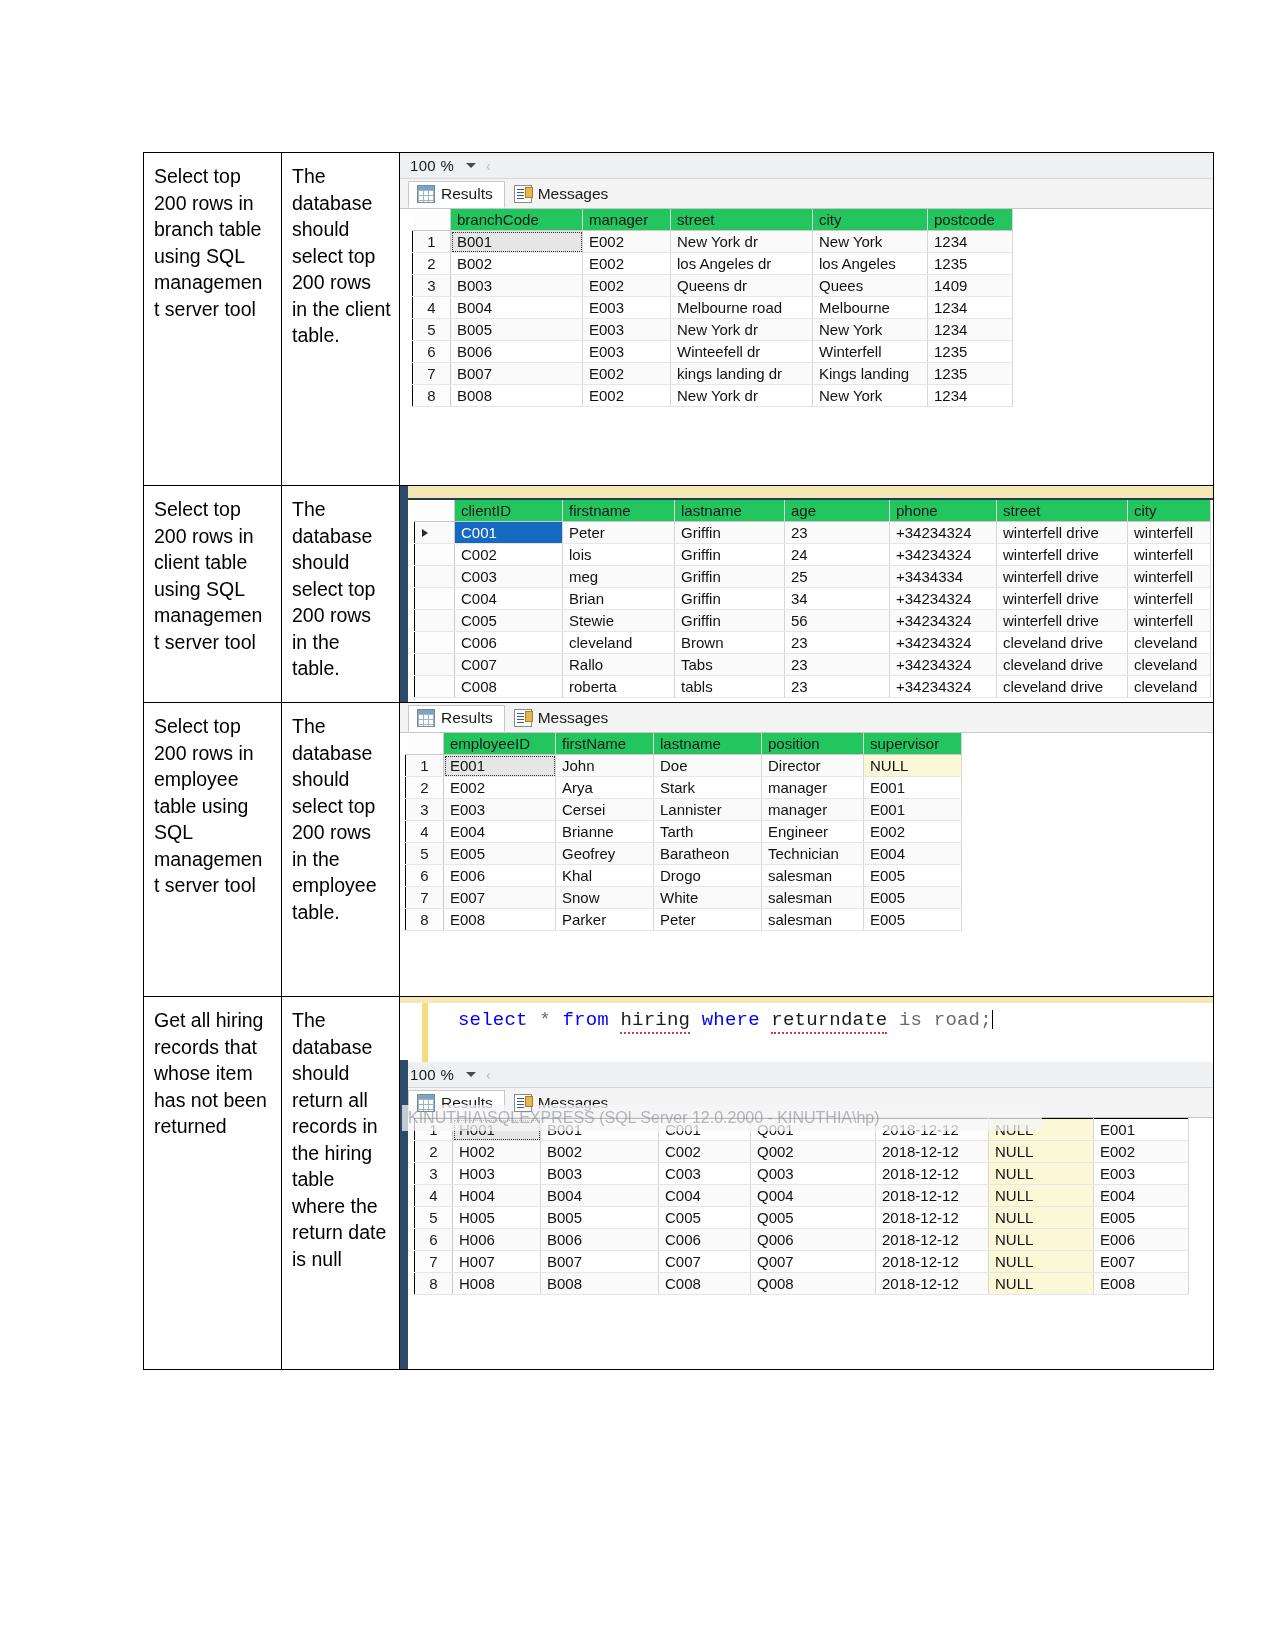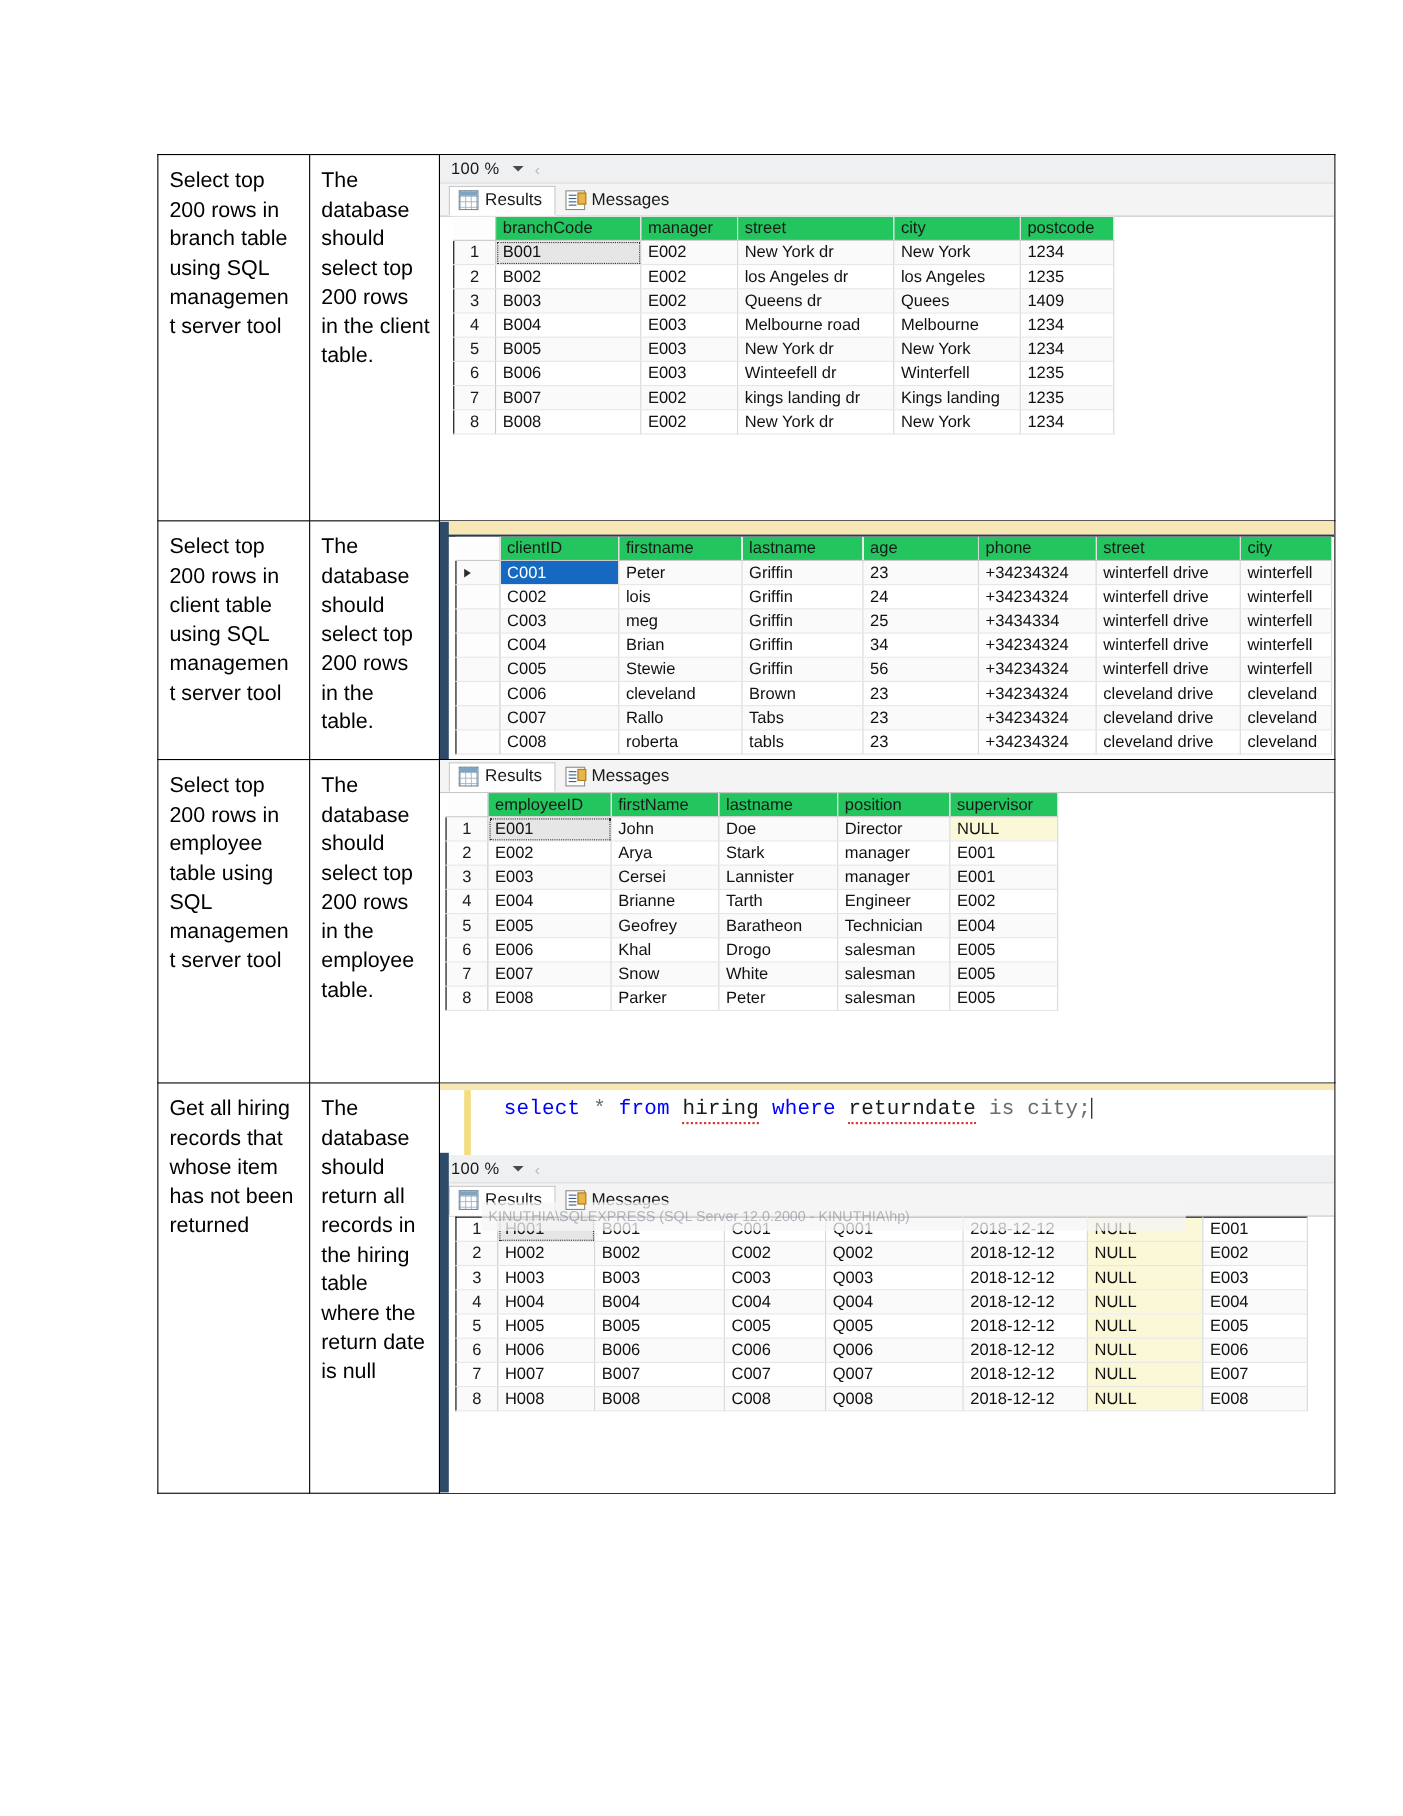--- a/index.html
+++ b/index.html
@@ -5,21 +5,21 @@
   html,body{margin:0;padding:0;}
   body{
     width:1275px;height:1651px;background:#ffffff;
     font-family:"Liberation Sans",sans-serif;
     -webkit-font-smoothing:antialiased;
   }
   .page{position:relative;width:1275px;height:1651px;overflow:hidden;}
 
   
   .doc-table{
-    position:absolute;left:143px;top:140px;
+    position:absolute;left:143px;top:152px;
     width:1069px;
     border-collapse:collapse;
     table-layout:fixed;
   }
   .doc-table td{
     border:1px solid #000;
     vertical-align:top;
     padding:0;
   }
   .col-req{width:137px;}
@@ -158,22 +158,22 @@
   .ident{color:#1a1a1a;}
   .squig{
     border-bottom:2px dotted #d23b3b;
     padding-bottom:1px;
   }
   .caret-bar{display:inline-block;width:1px;height:19px;background:#000;vertical-align:-4px;}
   #shot4 .connwm{
     position:absolute;left:2px;top:108px;width:640px;height:26px;
     background:rgba(246,246,246,.75);
     color:rgba(120,128,140,.55);
-    font-size:13px;line-height:26px;padding-left:6px;
-    box-sizing:border-box;white-space:nowrap;overflow:hidden;margin-left:36px;
+    font-size:16px;line-height:26px;padding-left:6px;
+    box-sizing:border-box;white-space:nowrap;overflow:hidden;
   }
   #shot4 .leftbar{position:absolute;left:0;top:63px;width:8px;height:309px;background:#2e4a69;}
   #shot4 .grid{width:740px;margin-left:14px;}
 </style>
 </head>
 <body>
 
 <div class="page">
 
   <table class="doc-table">
@@ -530,21 +530,21 @@
       </td>
       <td class="col-desc">
         <div class="cell-text">The database should return all records in the hiring table where the return date is null</div>
       </td>
       <td class="col-shot shot-cell" id="shot4">
         <div class="ssms">
 
           <div class="editor">
             <div class="edstrip"></div>
             <div class="gutter"></div>
-            <div class="sqlline"><span class="kw">select</span> <span class="op">*</span> <span class="kw">from</span> <span class="ident squig">hiring</span> <span class="kw">where</span> <span class="ident squig">returndate</span> <span class="op">is city;</span><span class="caret-bar"></span></div>
+            <div class="sqlline"><span class="kw">select</span> <span class="op">*</span> <span class="kw">from</span> <span class="ident squig">hiring</span> <span class="kw">where</span> <span class="ident squig">returndate</span> <span class="op">is road;</span><span class="caret-bar"></span></div>
           </div>
 
           <div class="leftbar"></div>
 
           <div class="zoombar">
             <span class="zval">100 %</span>
             <span class="caret"></span>
             <span class="sep">‹</span>
           </div>
 

